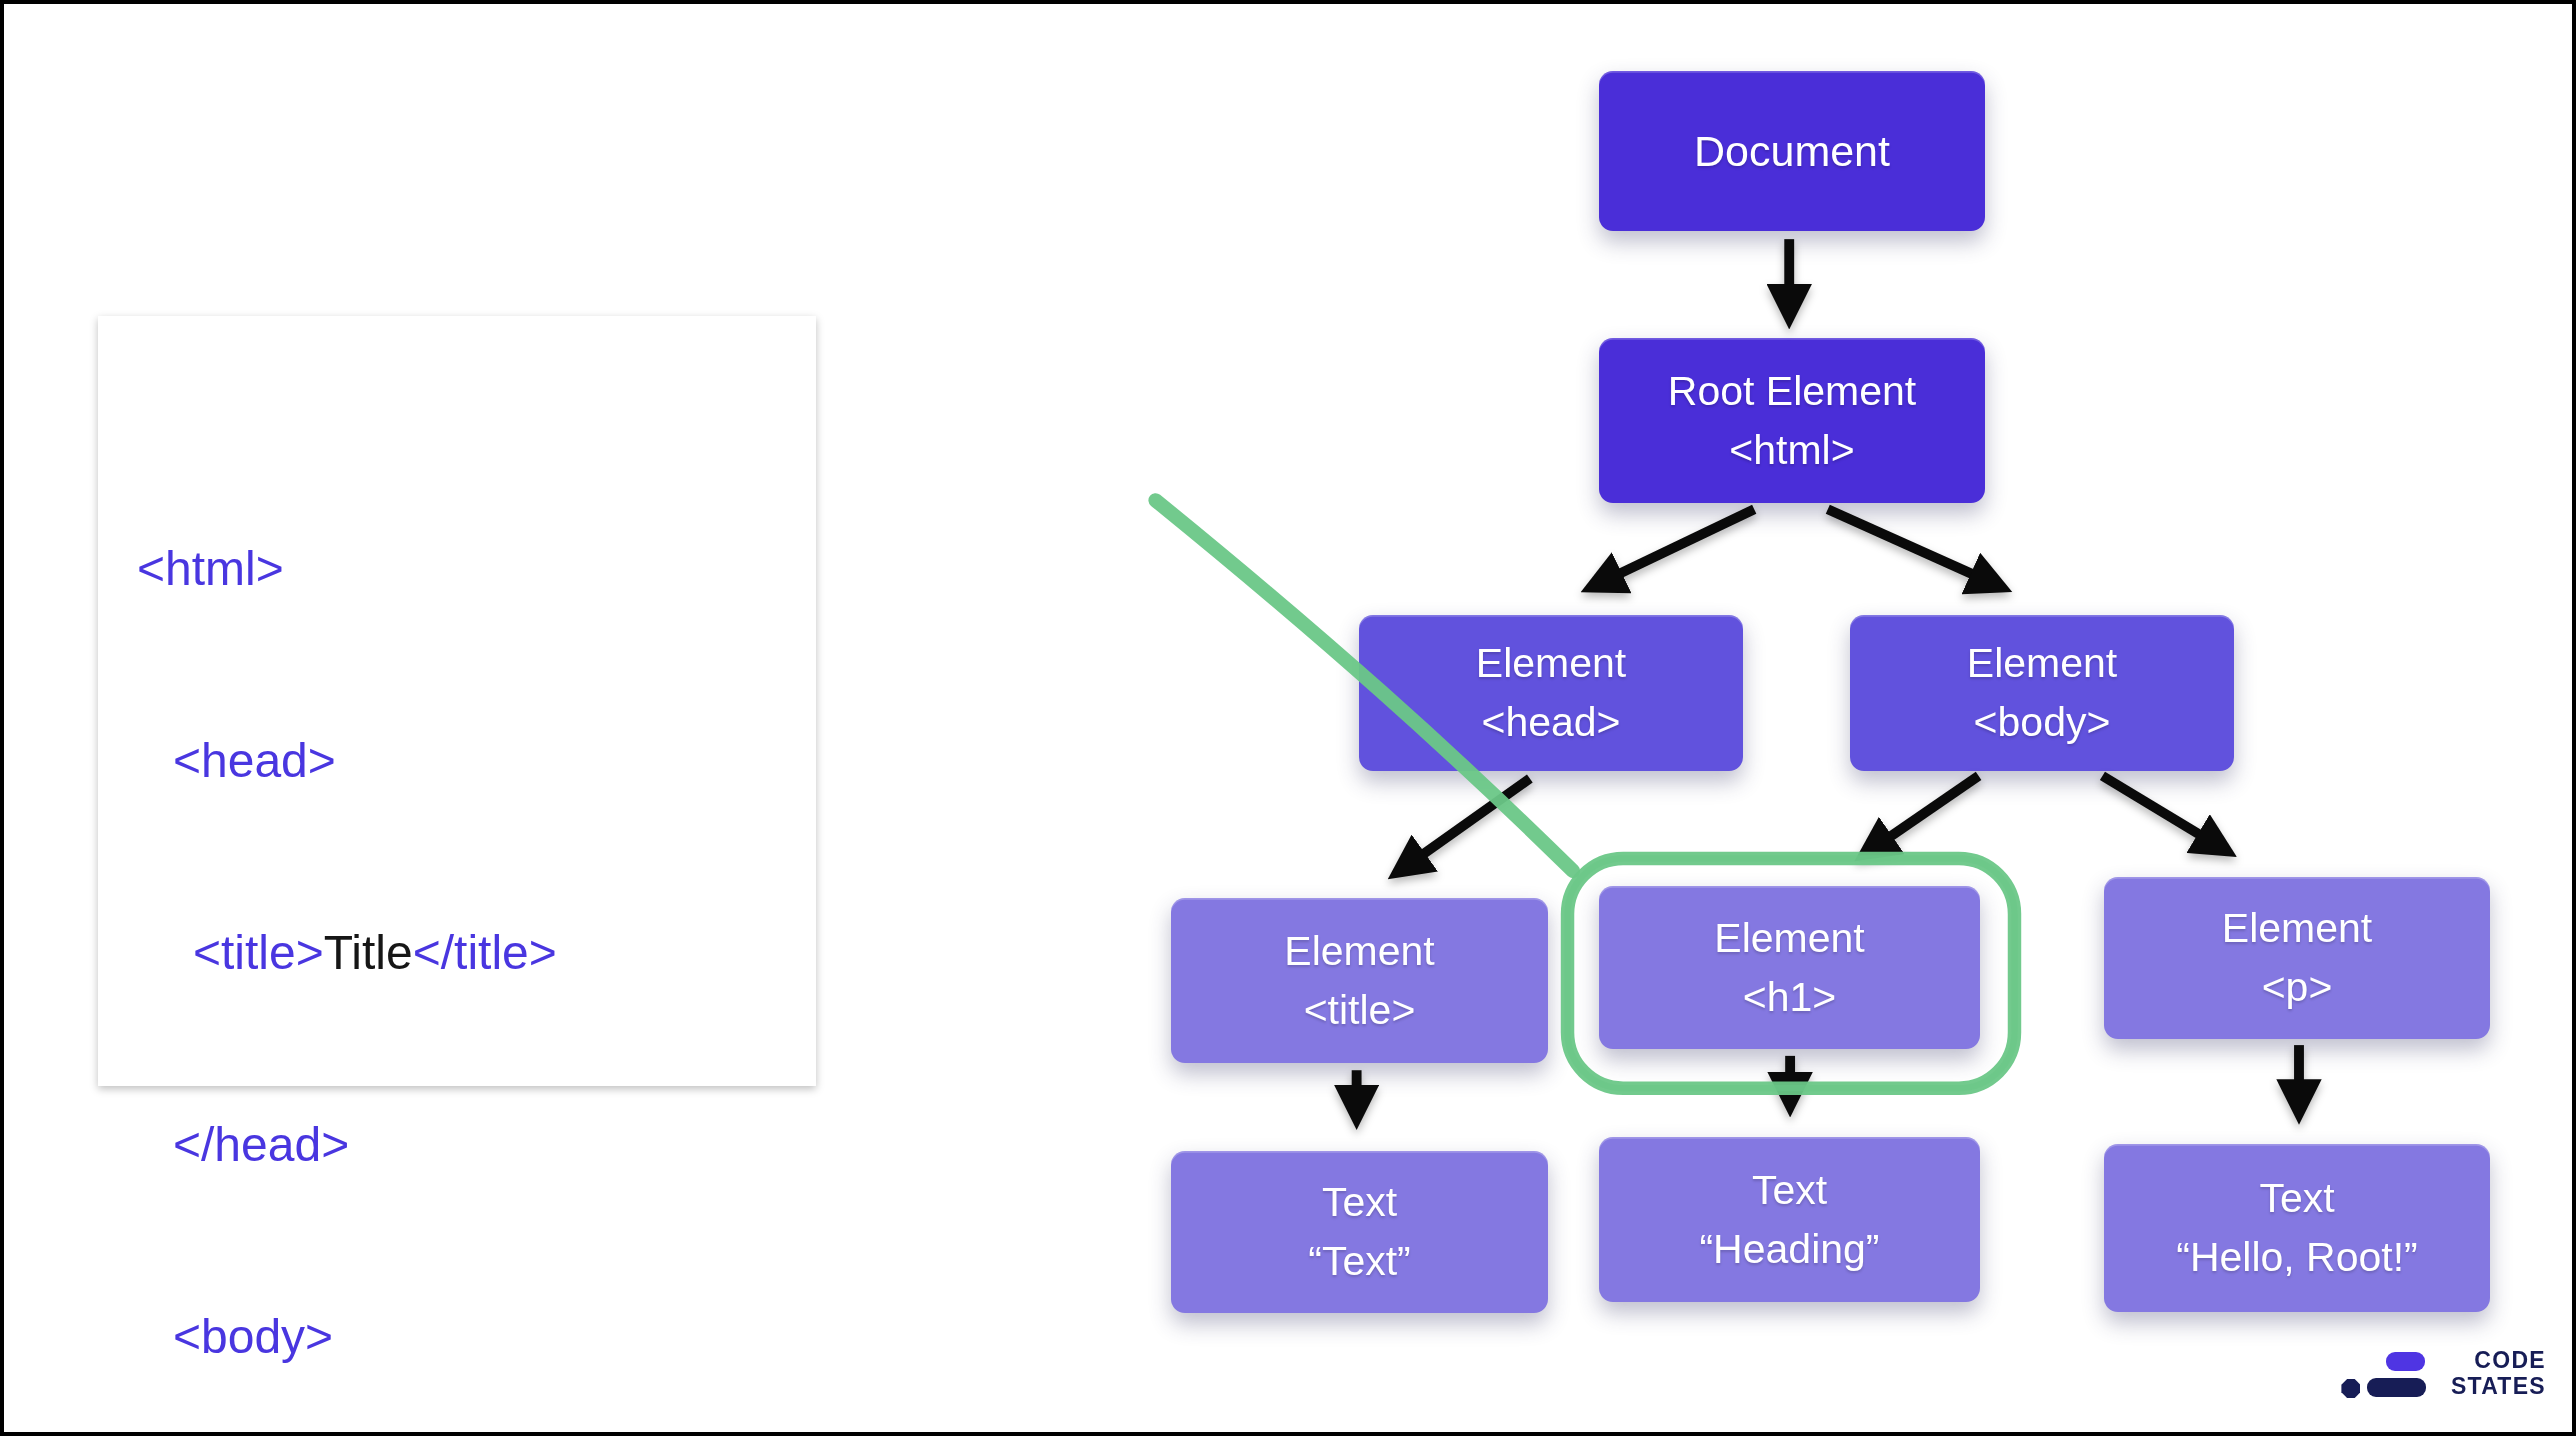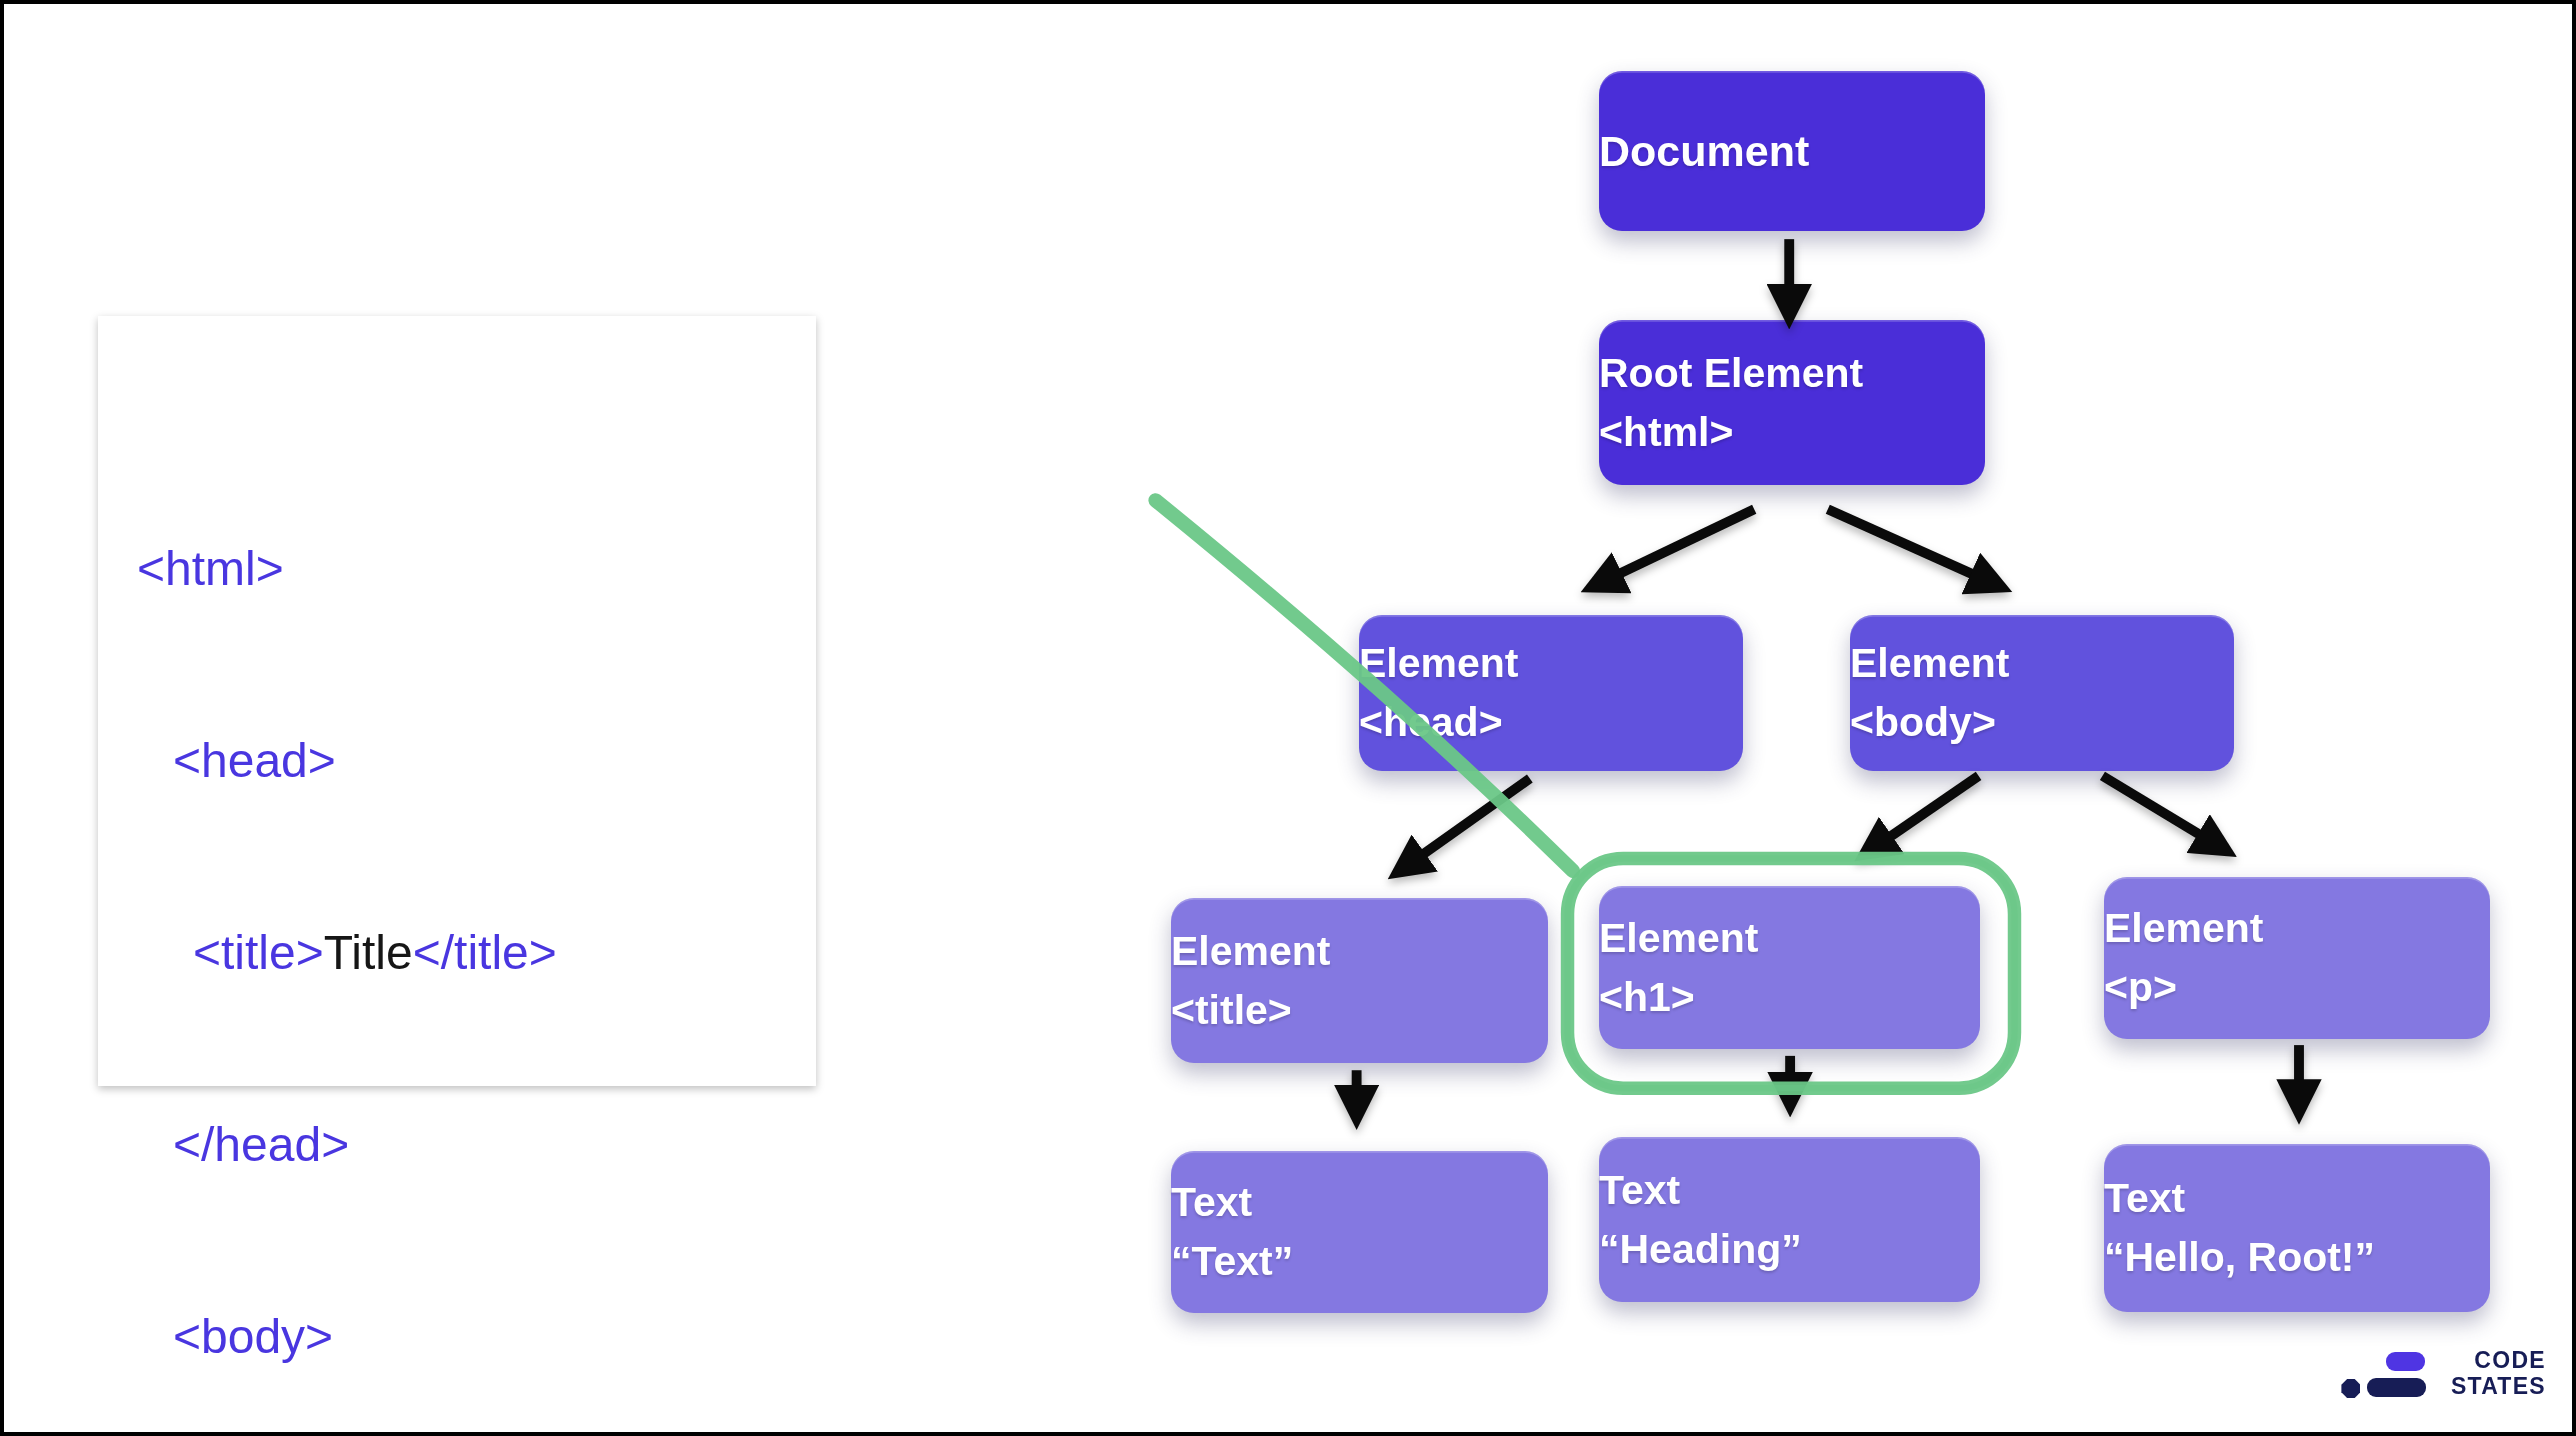--- a/index.html
+++ b/index.html
@@ -34,35 +34,34 @@
   
   .annotation {
     position:absolute; left:574px; top:284px; width:978px;
     text-align:center; color:#4f9d81; font-weight:bold;
   }
   .annotation .l1 { font-size:59px; line-height:81px; letter-spacing:0px; }
   .annotation .l2 { font-size:59px; line-height:86px; letter-spacing:-0.9px; }
 
   
   .node {
-    position:absolute; border-radius:23px; color:#fff; text-align:center;
-    display:flex; flex-direction:column; align-items:flex-start; justify-content:center;
+    position:absolute; border-radius:14px; color:#fff; text-align:center;
+    display:flex; flex-direction:column; align-items:center; justify-content:center;
     box-shadow:0 10.8px 21.5px rgba(45,45,95,0.30), inset 0 1.8px 0 rgba(255,255,255,0.22);
     text-shadow:0 1.8px 2.7px rgba(0,0,0,0.18);
     z-index:2;
-    font-weight:bold;
   }
   .t1 { background:#4a2ed8; }
   .t2 { background:#6152dd; }
   .t3 { background:#8478e1; }
   .node .ln  { font-size:41px; line-height:59px; }
   .node .big { font-size:43px; line-height:54px; }
 
   #n-document     { left:1595px; top:67px;   width:386px; height:160px; }
-  #n-root         { left:1595px; top:316px;  width:386px; height:165px; }
+  #n-root         { left:1595px; top:334px;  width:386px; height:165px; }
   #n-head         { left:1355px; top:611px;  width:384px; height:156px; }
   #n-body         { left:1846px; top:611px;  width:384px; height:156px; }
   #n-title        { left:1167px; top:894px;  width:377px; height:165px; }
   #n-h1           { left:1595px; top:882px;  width:381px; height:163px; }
   #n-p            { left:2100px; top:873px;  width:386px; height:162px; }
   #n-text-title   { left:1167px; top:1147px; width:377px; height:162px; }
   #n-text-heading { left:1595px; top:1133px; width:381px; height:165px; }
   #n-text-hello   { left:2100px; top:1140px; width:386px; height:168px; }
 
   

